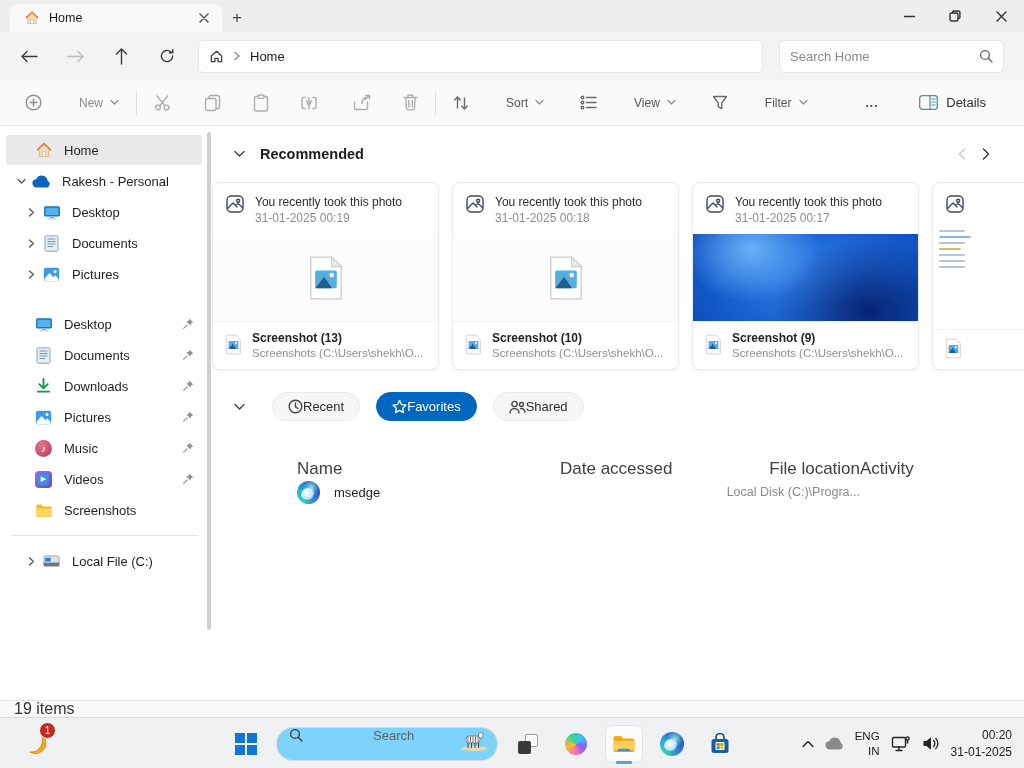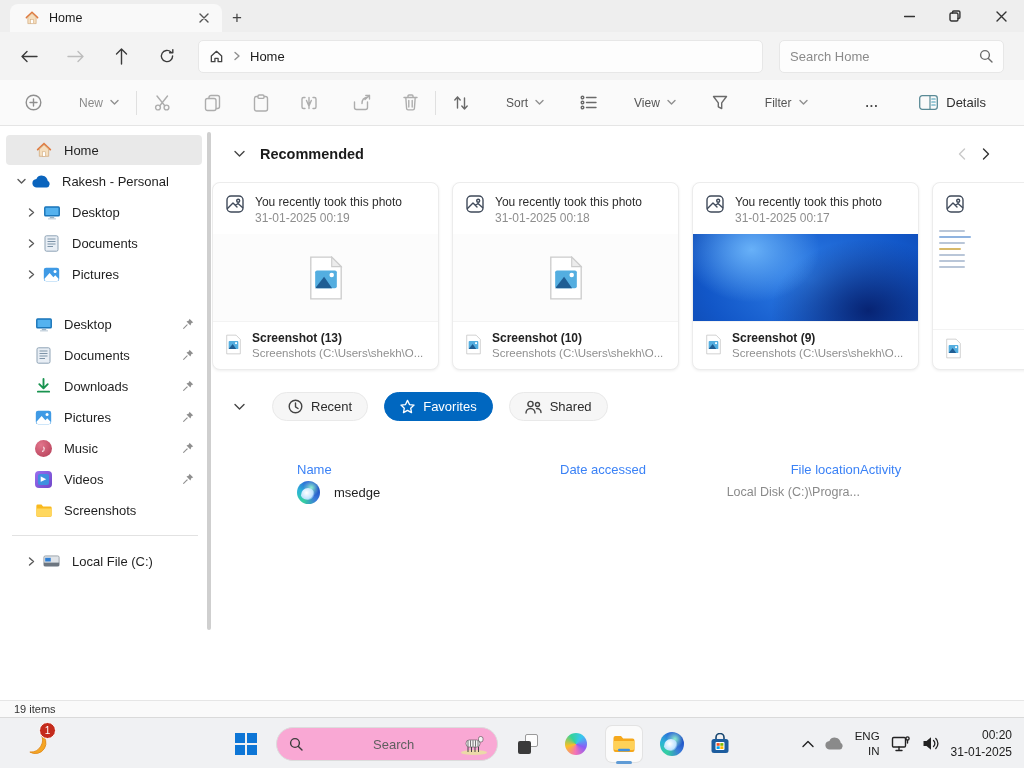--- a/index.html
+++ b/index.html
@@ -76,51 +76,51 @@
   .thumb-shot { background:#fff; position:relative; }
   .mini-lines { position:absolute; left:6px; top:8px; display:flex; flex-direction:column; gap:4px; }
   .mini-lines i { display:block; width:26px; height:2px; background:#b9c6d8; border-radius:1px; }
   .mini-lines i:nth-child(2){ width:32px; background:#8fb3e0; }
   .mini-lines i:nth-child(4){ width:22px; background:#d7b96a; }
   .card-foot { display:flex; gap:10px; padding:8px 12px 10px 12px; align-items:center; border-top:1px solid #f3f3f3; }
   .card-foot-name { font-size:12px; font-weight:700; color:#222; line-height:1.4; }
   .card-foot-path { font-size:11.5px; color:#8f8f8f; white-space:nowrap; overflow:hidden; text-overflow:ellipsis; max-width:172px; }
 
   .pills-row { display:flex; align-items:center; margin-top:18px; padding-left:22px; gap:0; }
-  .pill { display:flex; align-items:center; gap:8px; height:29px; padding:0 15px; border-radius:15px; background:#f6f6f6; border:1px solid #e9e9e9; margin-right:16px; color:#2c2c2c; font-size:13px; }
+  .pill { display:flex; align-items:center; gap:0; height:29px; padding:0 15px; border-radius:15px; background:#f6f6f6; border:1px solid #e9e9e9; margin-right:16px; color:#2c2c2c; font-size:13px; }
   .pill.active { background:#0067c0; border-color:#0067c0; color:#fff; }
 
   .files-table { margin:20px 0 0 85px; }
   .ft-row { display:flex; align-items:center; height:32px; }
-  .ft-h { font-size:13px; color:#3b82f6;margin-top:24px; }
+  .ft-h { font-size:17px; color:#404040;margin-top:24px; }
   .col-name { width:263px; display:flex; align-items:center; gap:14px; }
   .col-date { width:148px; }
   .col-loc { width:152px;text-align:right; }
   .col-act { width:110px; }
   .ft-cell { font-size:13px; color:#1f1f1f; }
   .ft-loc { font-size:12.5px; color:#8a8a8a; }
   .edge-ico { width:23px; height:23px; border-radius:50%;
       background: radial-gradient(circle at 62% 30%, #8ff0cf 0%, rgba(143,240,207,0) 38%),
                   conic-gradient(from 210deg, #35d0a0, #2bb3d8, #2d63d8, #1b4cc4, #3a7bd9, #35d0a0);
       position:relative; overflow:hidden; }
   .edge-ico::after { content:""; position:absolute; left:4px; top:7px; width:14px; height:12px; border-radius:50% 50% 50% 50%/60% 60% 40% 40%; background:radial-gradient(circle at 40% 40%, #fff 0%, #bfe3ff 55%, rgba(255,255,255,0) 75%); }
 
   
   .statusbar { position:absolute; top:700px; left:0; width:1024px; height:17px; background:#fafafa; border-top:1px solid #e6e6e6; display:flex; align-items:center; padding-left:14px; }
-  .status-text { font-size:11px; color:#333; }
+  .status-text { font-size:16px; color:#333; }
 
   
   .taskbar { position:absolute; top:717px; left:0; width:1024px; height:51px; background:#f0f1f3; border-top:1px solid #dadada; }
   .tb-left { position:absolute; left:22px; top:11px; width:30px; height:30px; }
   .badge { position:absolute; top:-7px; right:-4px; min-width:17px; height:17px; border-radius:50%; background:#c42b1c; color:#fff; font-size:10px; display:flex; align-items:center; justify-content:center; border:1px solid #fff; }
   .tb-center { position:absolute; left:228px; top:8px; display:flex; gap:12px; align-items:center; }
   .tb-app { width:36px; height:36px; border-radius:6px; display:flex; align-items:center; justify-content:center; position:relative; }
   .tb-app.active { background:#fbfbfb; box-shadow:0 0 0 1px #e3e3e3; }
   .tb-app.active::after { content:""; position:absolute; bottom:-2px; left:10px; width:16px; height:3px; border-radius:2px; background:#5f9bd5; }
-  .tb-search { width:222px; height:34px; background:#f9a8d4; border:1px solid #dcdcdc; border-radius:17px; display:flex; align-items:center; padding:0 6px 0 12px; gap:8px; }
+  .tb-search { width:222px; height:34px; background:#7dd3fc; border:1px solid #dcdcdc; border-radius:17px; display:flex; padding:0 6px 0 12px; gap:8px; }
   .tb-search span { color:#5f5f5f; font-size:13px; flex:1; }
   .start-grid { display:grid; grid-template-columns:10px 10px; grid-template-rows:10px 10px; gap:2px; }
   .start-grid i { background:#0e76d6; display:block; }
   .tray { position:absolute; right:8px; top:0; height:51px; display:flex; align-items:center; gap:11px; }
   .tray-lang { font-size:11.5px; color:#1c1c1c; text-align:right; line-height:1.25; }
   .tray-clock { font-size:12px; color:#1c1c1c; text-align:right; line-height:1.35; margin-right:4px; }
   .tray-ico { display:flex; align-items:center; justify-content:center; color:#222; }
 
   
   svg { display:block; }

